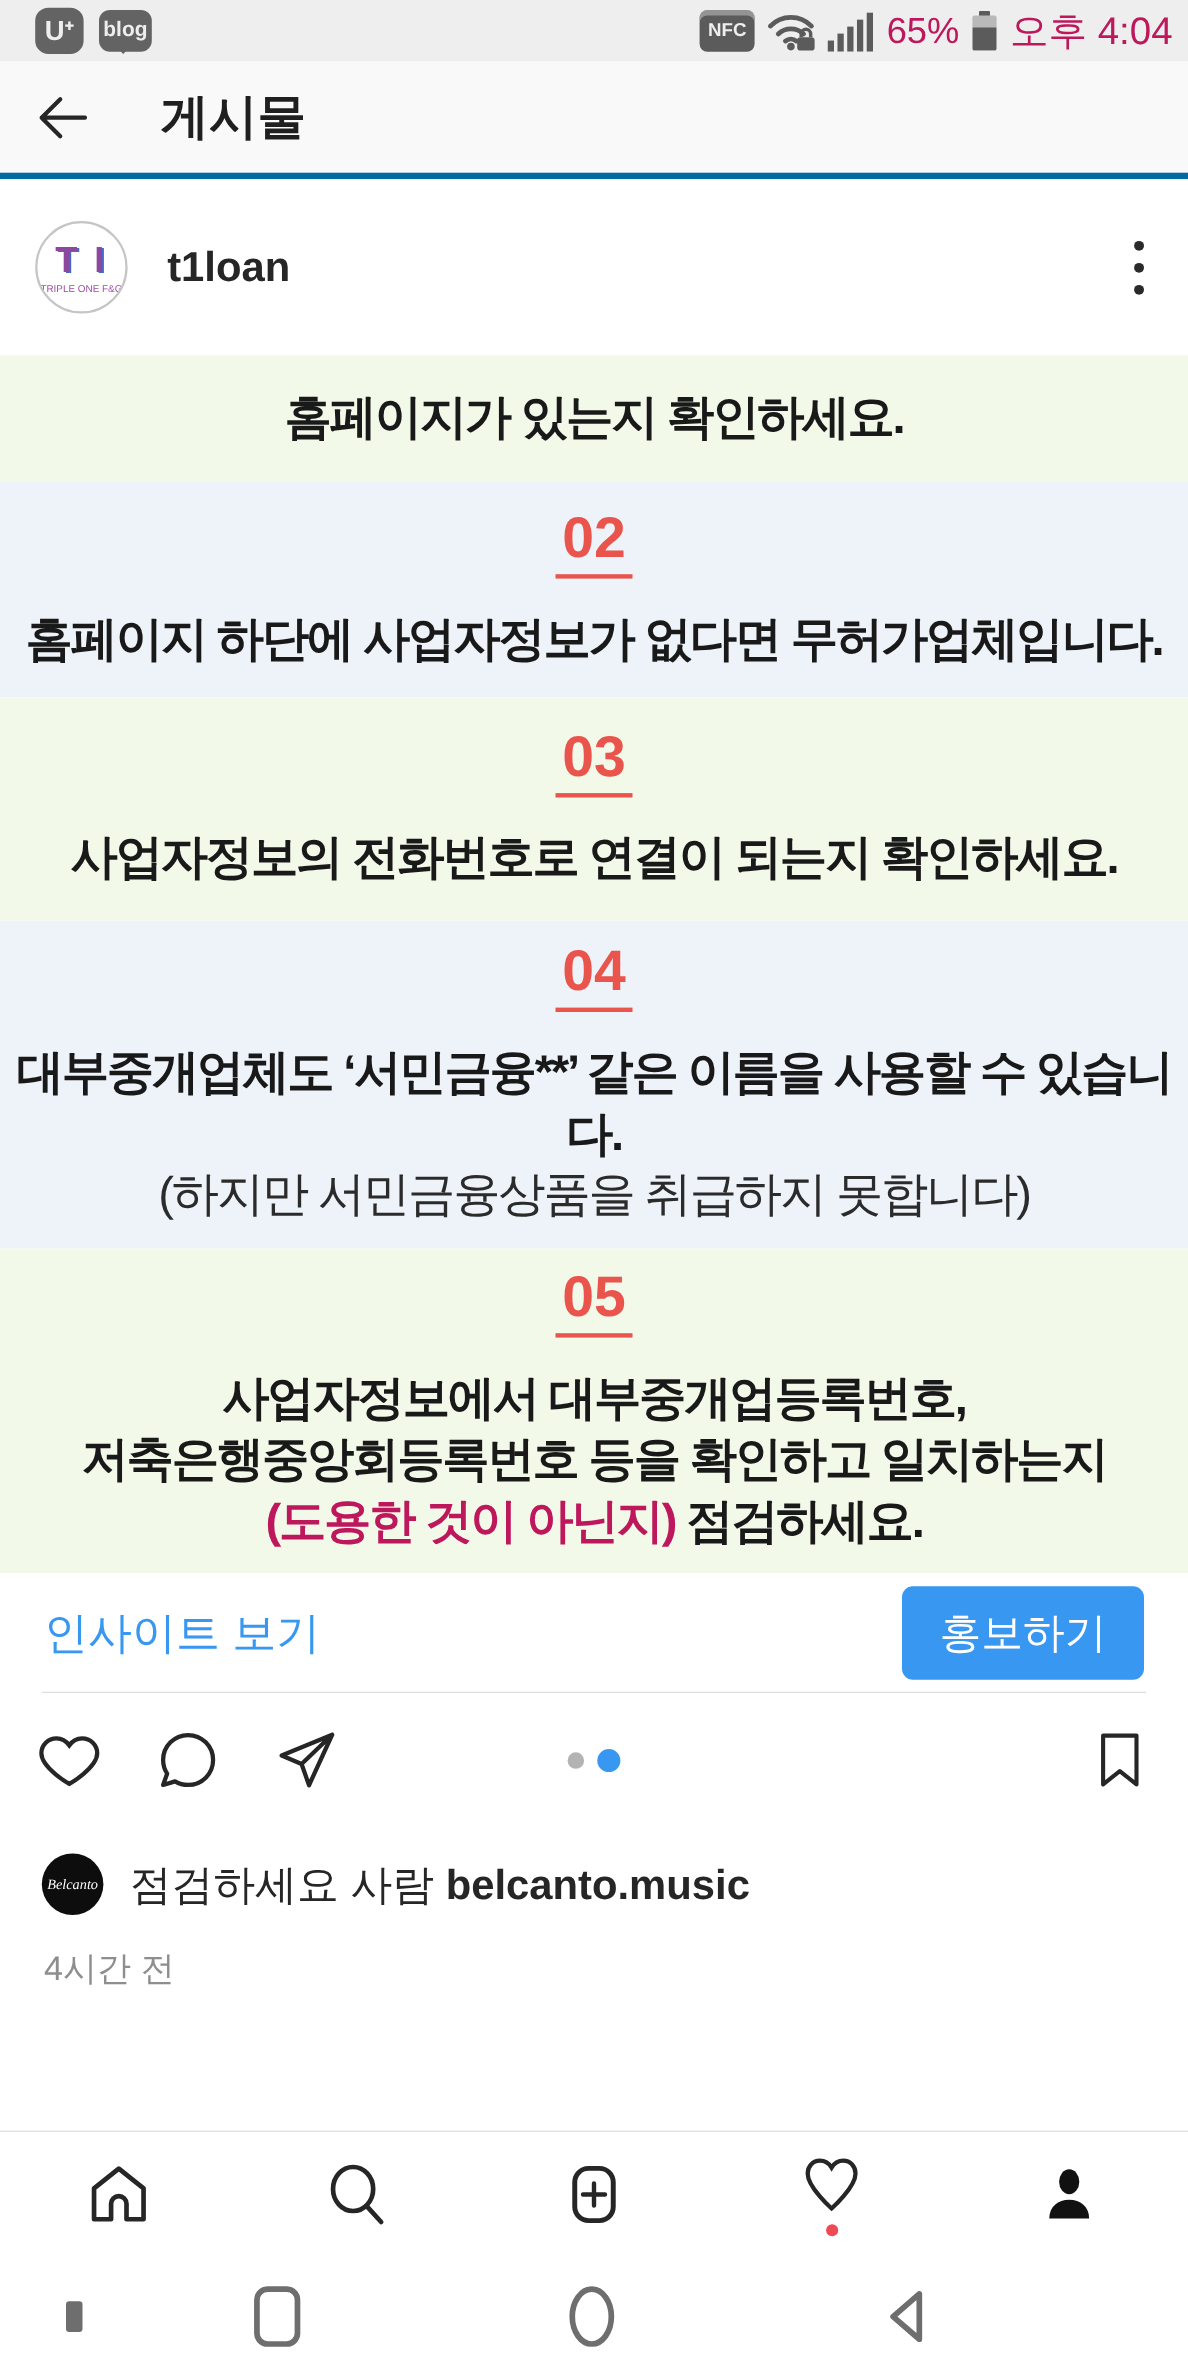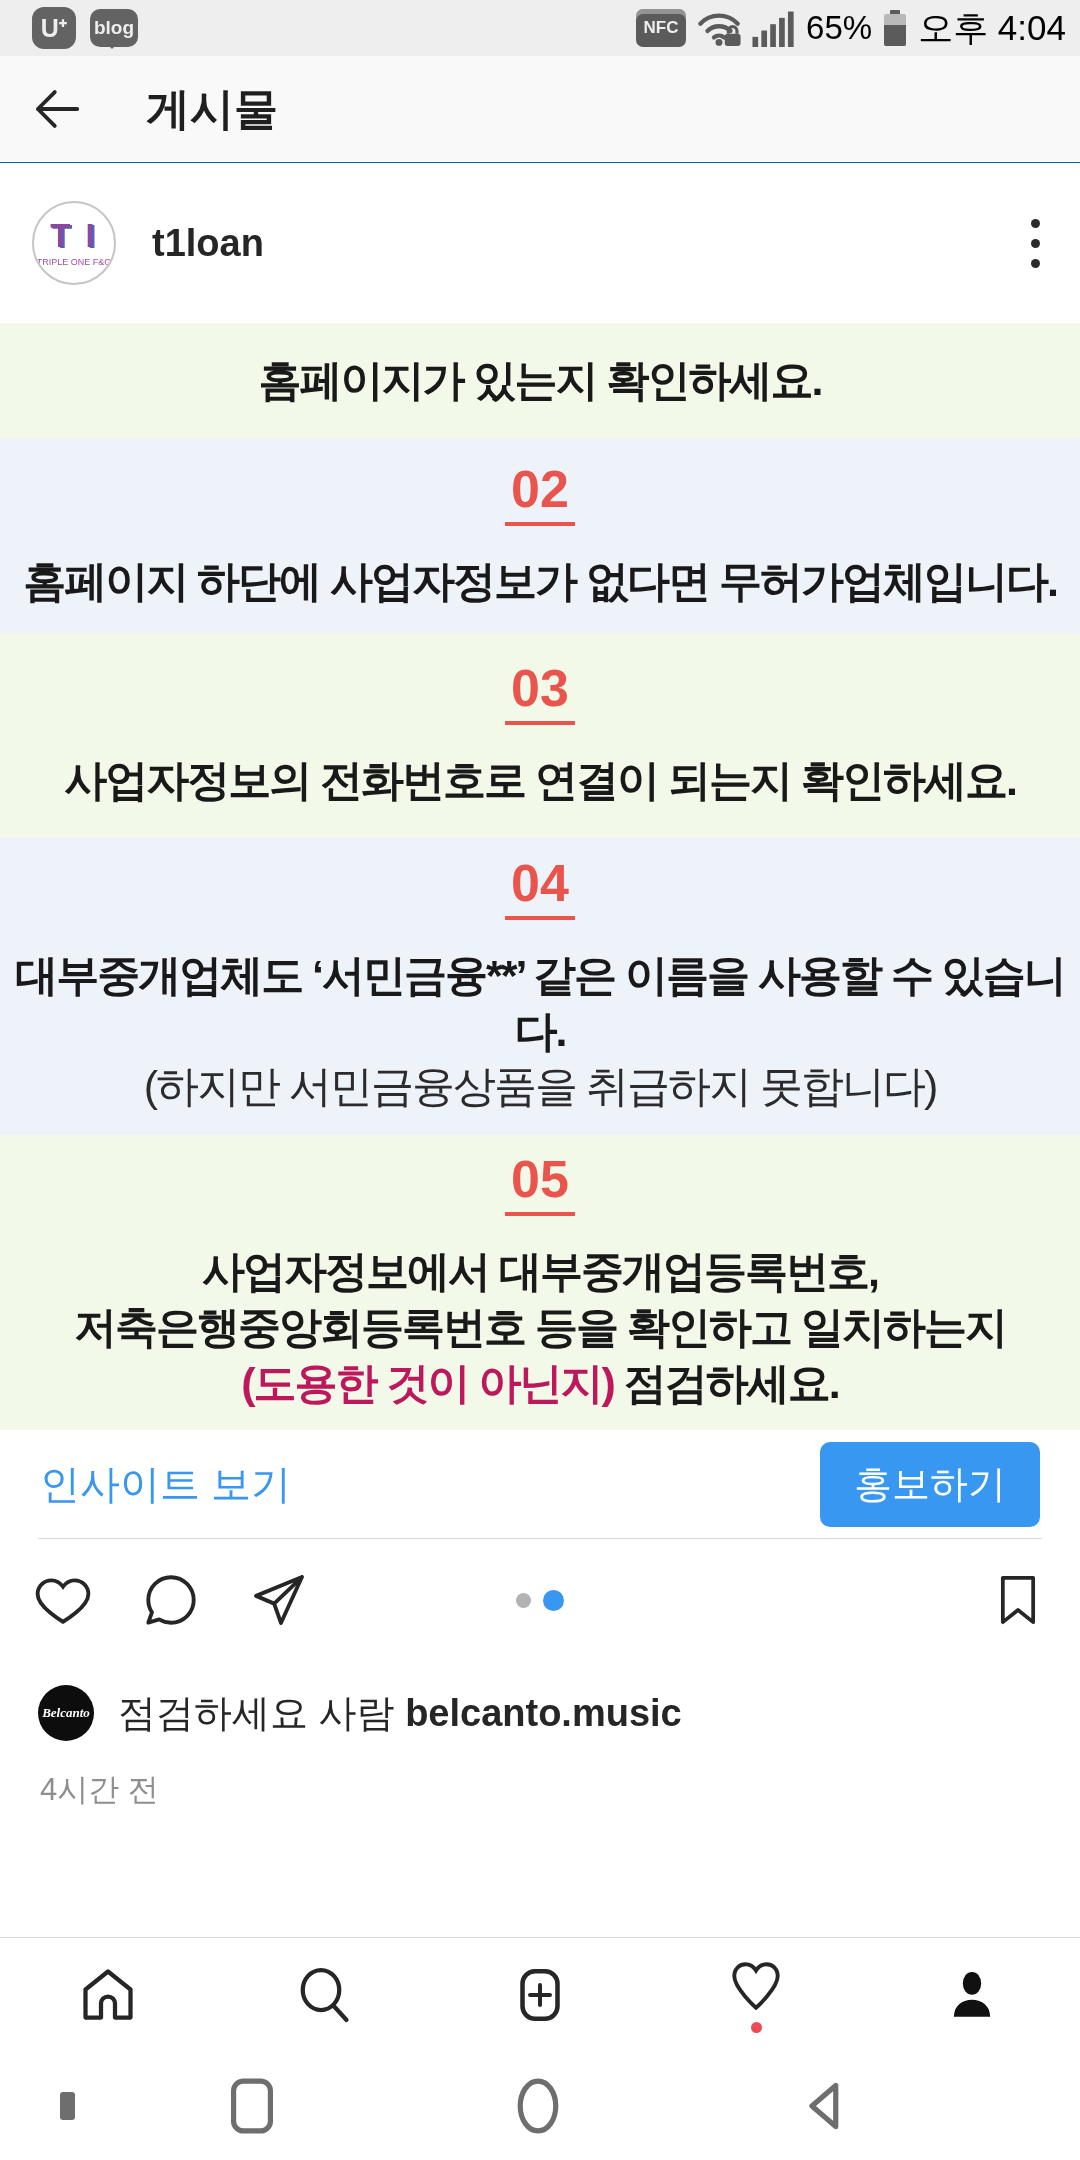--- a/index.html
+++ b/index.html
@@ -30,30 +30,30 @@
     content:""; position:absolute; bottom:-8px; left:16px;
     border:6px solid transparent; border-top-color:#636363;
   }
   .sb-right { margin-left:auto; display:flex; align-items:center; gap:10px; }
   .nfc-icon {
     width:50px; height:38px; background:#5b5b5b; border-radius:7px;
     color:#eeeeee; font-weight:bold; font-size:17px; letter-spacing:0;
     display:flex; align-items:center; justify-content:center;
     box-shadow:inset 0 5px 0 rgba(255,255,255,.35);
   }
-  .sb-text { font-size:33px; color:#000000; }
+  .sb-text { font-size:33px; color:#be185d; }
   .time-text { font-size:35px; }
   .battery-icon { position:relative; width:22px; height:36px; margin:0 2px; }
   .battery-body { position:absolute; top:4px; left:0; width:22px; height:32px; background:#b9b9b9; border-radius:2px; overflow:hidden; }
   .battery-fill { position:absolute; bottom:0; left:0; width:100%; height:65%; background:#5b5b5b; }
   .battery-nub { position:absolute; top:0; left:6px; width:10px; height:5px; background:#5b5b5b; border-radius:1px; }
 
   
   .app-header {
-    height:107px; background:#f9f9f9; border-bottom:1px solid #0369a1;
+    height:107px; background:#f9f9f9; border-bottom:6px solid #0369a1;
     display:flex; align-items:center; padding:0 30px; gap:62px; flex:0 0 auto;
   }
   .app-header svg { display:block; }
   .page-title { font-size:44px; font-weight:bold; color:#1f1f1f; }
 
   
   .post-header { height:160px; background:#fff; display:flex; align-items:center; padding:0 32px; flex:0 0 auto; }
   .avatar {
     width:84px; height:84px; border-radius:50%; border:2px solid #c5c5c5; background:#fff;
     display:flex; flex-direction:column; align-items:center; justify-content:center; overflow:hidden;
@@ -98,21 +98,21 @@
   .dots { position:absolute; left:0; right:0; display:flex; justify-content:center; align-items:center; gap:12px; }
   .dot-inactive { width:15px; height:15px; border-radius:50%; background:#b3b3b3; }
   .dot-active { width:21px; height:21px; border-radius:50%; background:#3897f0; }
   .bookmark-btn { margin-left:auto; z-index:1; }
 
   
   .likes-row { display:flex; align-items:center; padding:0 38px; margin-top:24px; flex:0 0 auto; }
   .likes-avatar {
     width:56px; height:56px; border-radius:50%; background:#0d0d0d; color:#fff;
     font-family:"Liberation Serif", serif; font-style:italic; font-size:13px;
-    display:flex; align-items:center; justify-content:center; flex:0 0 auto;font-weight:bold;
+    display:flex; align-items:center; justify-content:center; flex:0 0 auto;
   }
   .likes-text { margin-left:24px; font-size:38px; color:#262626; }
   .likes-user { font-weight:bold; cursor:pointer; }
   .timestamp { padding:0 40px; margin-top:28px; font-size:31px; color:#8e8e8e; flex:0 0 auto; }
   .spacer { flex:1 1 auto; }
 
   
   .bottom-nav {
     height:115px; border-top:1px solid #dadada; background:#fff;
     display:flex; align-items:center; justify-content:space-around; flex:0 0 auto;

